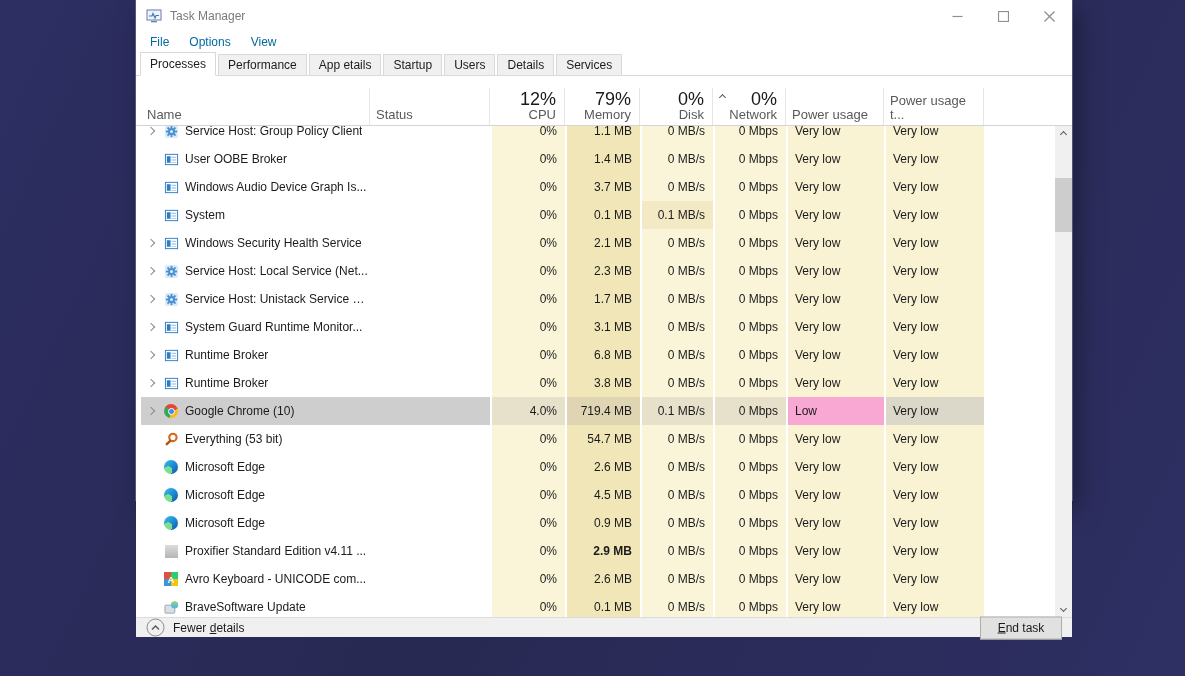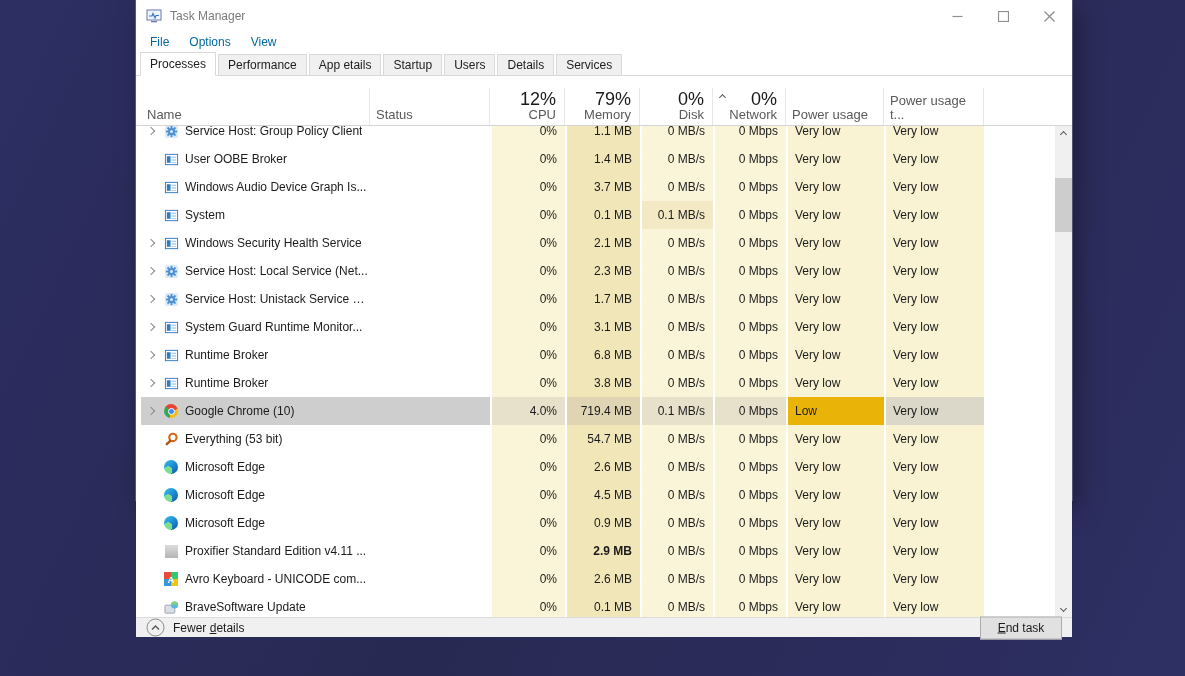--- a/index.html
+++ b/index.html
@@ -430,21 +430,21 @@
             <span class="picon">
               <span class="icon-chrome"></span>
             </span>
             <span class="pname">Google Chrome (10)</span>
           </div>
           <div class="cell lft" style="background: rgb(206, 206, 206);"></div>
           <div class="cell num heat" style="background: rgb(231, 225, 203);">4.0%</div>
           <div class="cell num heat" style="background: rgb(223, 213, 179);">719.4 MB</div>
           <div class="cell num heat" style="background: rgb(231, 225, 203);">0.1 MB/s</div>
           <div class="cell num heat" style="background: rgb(231, 225, 203);">0 Mbps</div>
-          <div class="cell lft heat" style="background: #eab308;">Low</div>
+          <div class="cell lft heat" style="background: #f9a8d4;">Low</div>
           <div class="cell lft heat" style="background: rgb(220, 216, 201);">Very low</div>
           <div class="cell"></div>
         </div>
         <div class="prow cols">
           <div class="cell namecell">
             <span class="expander"></span>
             <span class="picon">
               <svg width="15" height="15" viewBox="0 0 16 16">
                 <circle cx="9.5" cy="5.8" r="3.9" fill="none" stroke="#d2691e" stroke-width="2.3"></circle>
                 <line x1="6.6" y1="9.4" x2="3" y2="13" stroke="#b05510" stroke-width="2.6" stroke-linecap="round"></line>

